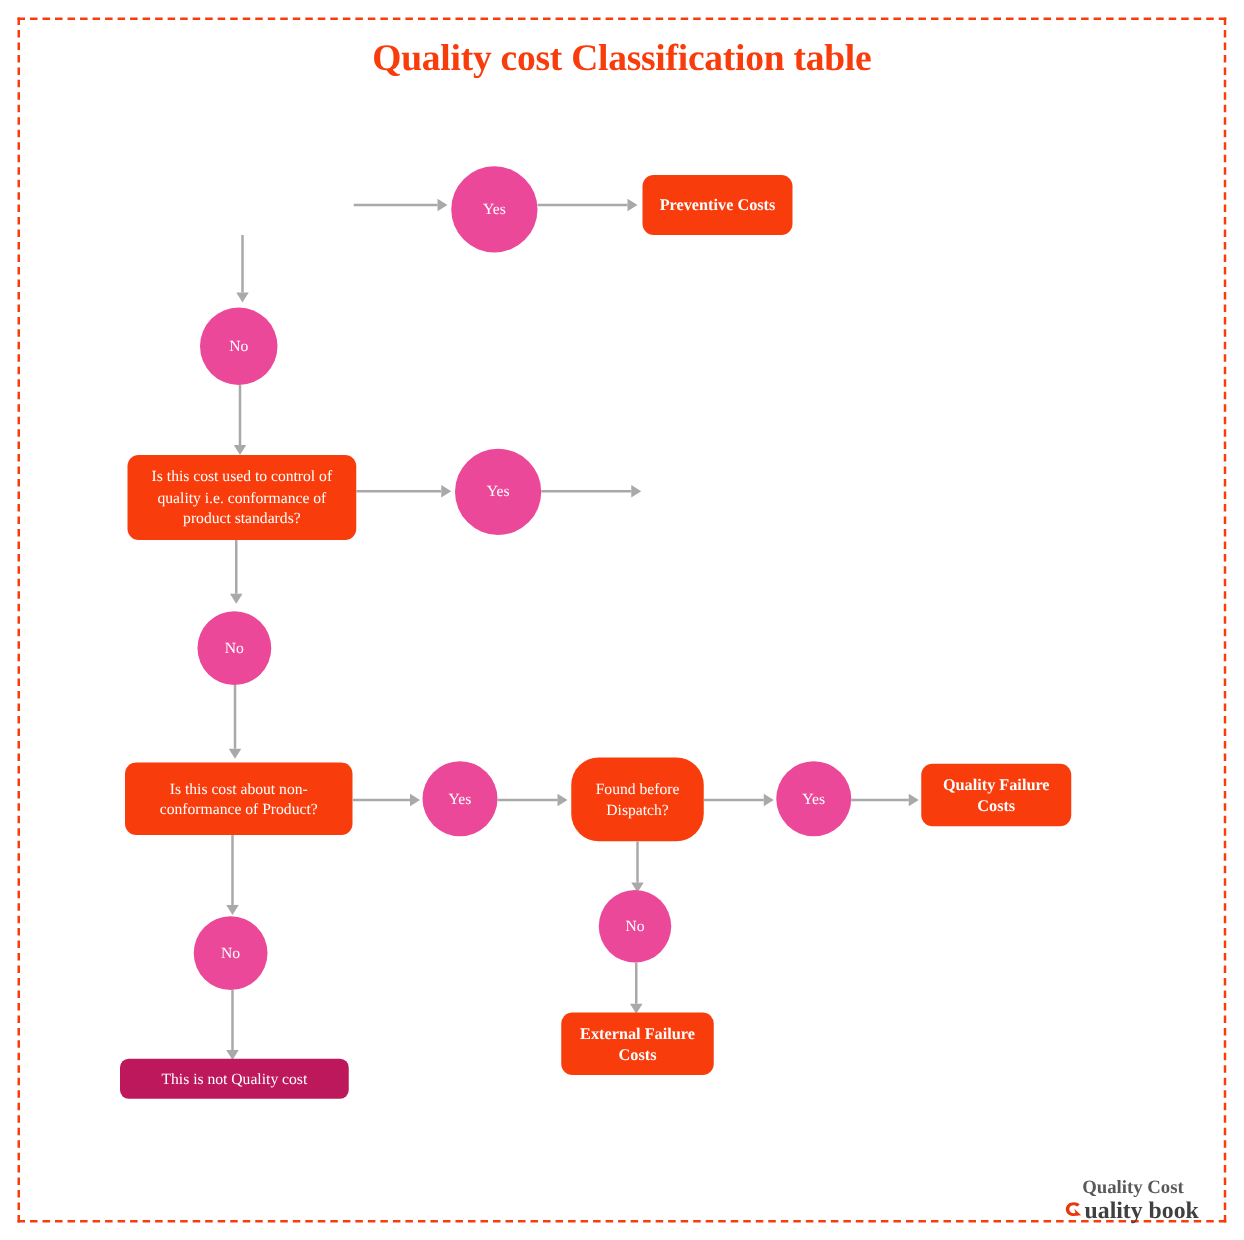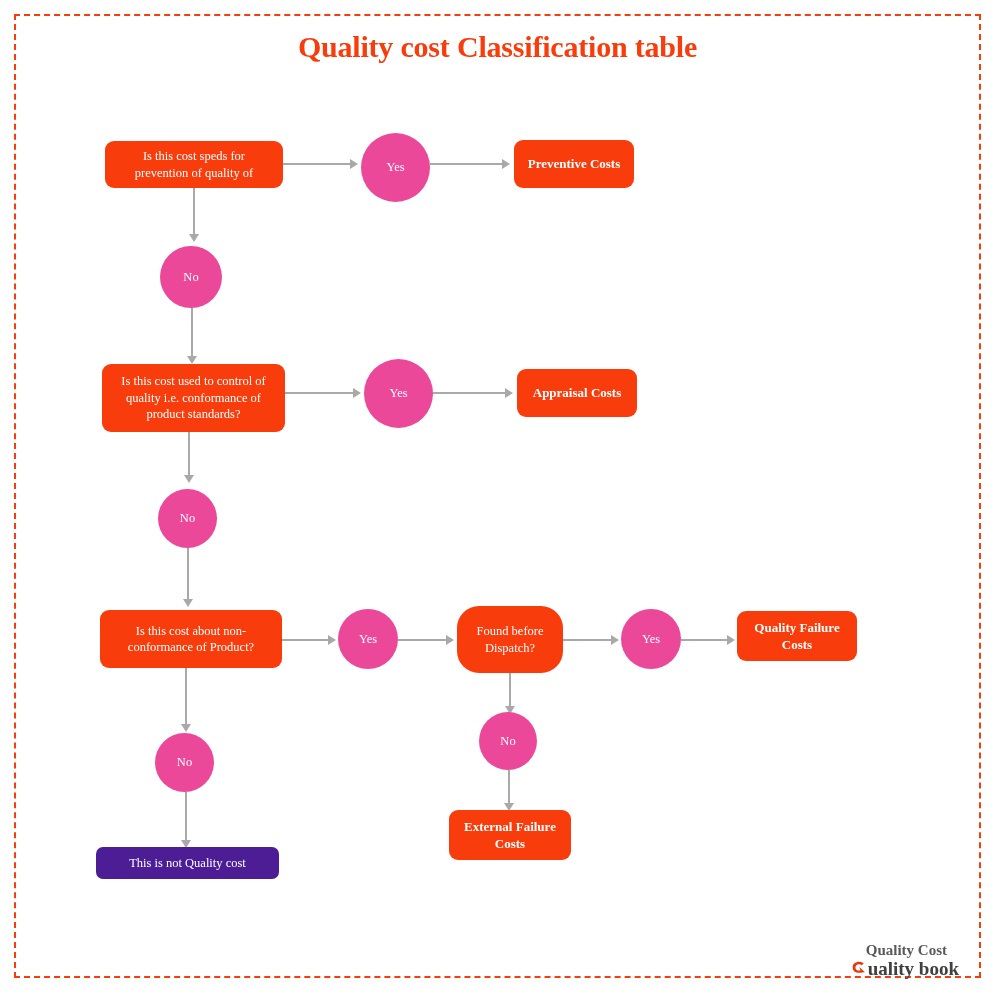--- a/index.html
+++ b/index.html
@@ -56,21 +56,21 @@
     background: #f93c0c;
     border-radius: 9px;
     font-size: 12.5px;
     padding: 4px 8px;
   }
   .box.result {
     font-weight: bold;
     font-size: 13px;
   }
   .box.green {
-    background: #4c1d95;
+    background: #be185d;
     border-radius: 7px;
     font-size: 12.5px;
     font-weight: normal;
   }
 
   .circle {
     background: #ec4899;
     border-radius: 50%;
     font-size: 12.5px;
   }
@@ -132,22 +132,20 @@
 </style>
 </head>
 <body>
 
 <div id="frame"></div>
 
 <div id="canvas">
 
   <div id="page-title">Quality cost Classification table</div>
 
-  <div class="node box" style="left:105px; top:141px; width:178px; height:47px;">Is this cost speds for
-prevention of quality of</div>
 
   <div class="conn h" style="left:283px; top:163px; width:67px;"></div>
   <div class="arrow right" style="left:350px; top:159px;"></div>
 
   <div class="node circle" style="left:361px; top:133px; width:69px; height:69px;">Yes</div>
 
   <div class="conn h" style="left:430px; top:163px; width:72px;"></div>
   <div class="arrow right" style="left:502px; top:159px;"></div>
 
   <div class="node box result" style="left:514px; top:140px; width:120px; height:48px;">Preventive Costs</div>
@@ -165,21 +163,20 @@
 product standards?</div>
 
   <div class="conn h" style="left:285px; top:392px; width:68px;"></div>
   <div class="arrow right" style="left:353px; top:388px;"></div>
 
   <div class="node circle" style="left:364px; top:359px; width:69px; height:69px;">Yes</div>
 
   <div class="conn h" style="left:433px; top:392px; width:72px;"></div>
   <div class="arrow right" style="left:505px; top:388px;"></div>
 
-  <div class="node box result" style="left:517px; top:369px; width:120px; height:48px;">Appraisal  Costs</div>
 
   <div class="conn v" style="left:188px; top:432px; height:43px;"></div>
   <div class="arrow down" style="left:184px; top:475px;"></div>
 
   <div class="node circle" style="left:158px; top:489px; width:59px; height:59px;">No</div>
 
   <div class="conn v" style="left:187px; top:548px; height:51px;"></div>
   <div class="arrow down" style="left:183px; top:599px;"></div>
 
   <div class="node box" style="left:100px; top:610px; width:182px; height:58px;">Is this cost about non-

